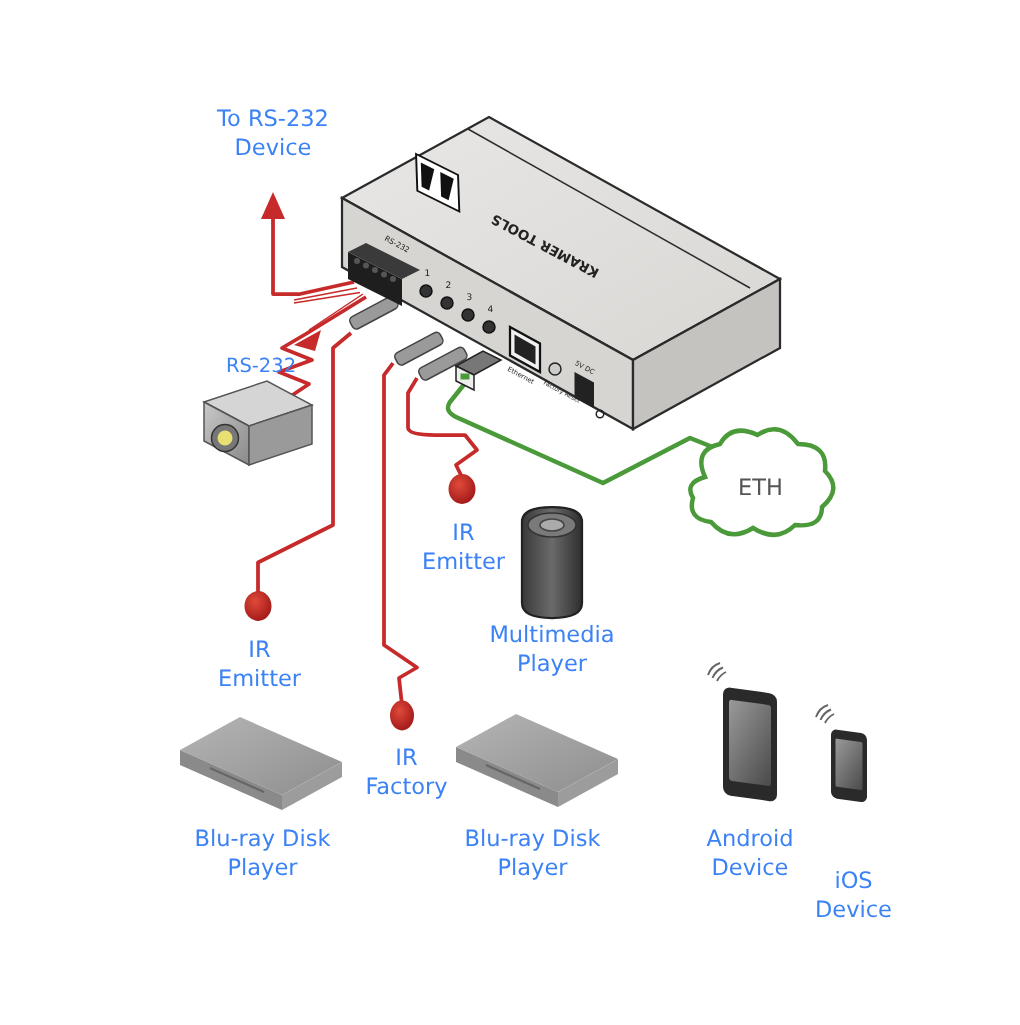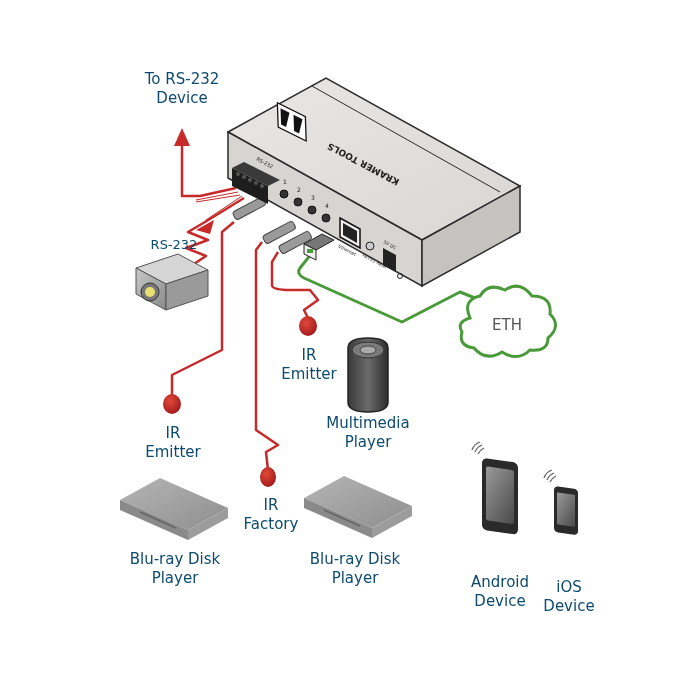--- a/index.html
+++ b/index.html
@@ -1,18 +1,18 @@
 <!DOCTYPE html>
 <html><head>
 <meta charset="utf-8">
 <style>
   html, body { margin: 0; padding: 0; background: #ffffff; }
   body { width: 680px; height: 683px; position: relative; overflow: hidden; font-family: "DejaVu Sans", sans-serif; }
   #stage { position: absolute; left: 0; top: 0; width: 680px; height: 683px; }
-  .lbl { position: absolute; color: #0c4a6e; font-size: 15px; line-height: 19px; text-align: center; white-space: nowrap; font-family: "DejaVu Sans", sans-serif; }
+  .lbl { position: absolute; color: #3b82f6; font-size: 15px; line-height: 19px; text-align: center; white-space: nowrap; font-family: "DejaVu Sans", sans-serif; }
   .lbl span { display: block; }
   .small { font-size: 13px; line-height: 16px; }
   svg text { font-family: "DejaVu Sans", sans-serif; }
 </style>
 </head>
 <body>
 
 <div id="stage">
 <svg width="680" height="683" viewBox="0 0 680 683" xmlns="http://www.w3.org/2000/svg">
   <defs>
@@ -224,21 +224,21 @@
 <div class="lbl" style="left:120px; top:550px; width:110px;">
   <span>Blu-ray Disk</span>
   <span>Player</span>
 </div>
 
 <div class="lbl" style="left:300px; top:550px; width:110px;">
   <span>Blu-ray Disk</span>
   <span>Player</span>
 </div>
 
-<div class="lbl" style="left:462px; top:550px; width:76px;margin-top:23px;">
+<div class="lbl" style="left:462px; top:550px; width:76px;">
   <span>Android</span>
   <span>Device</span>
 </div>
 
 <div class="lbl" style="left:538px; top:578px; width:62px;">
   <span>iOS</span>
   <span>Device</span>
 </div>
 </div>
 

